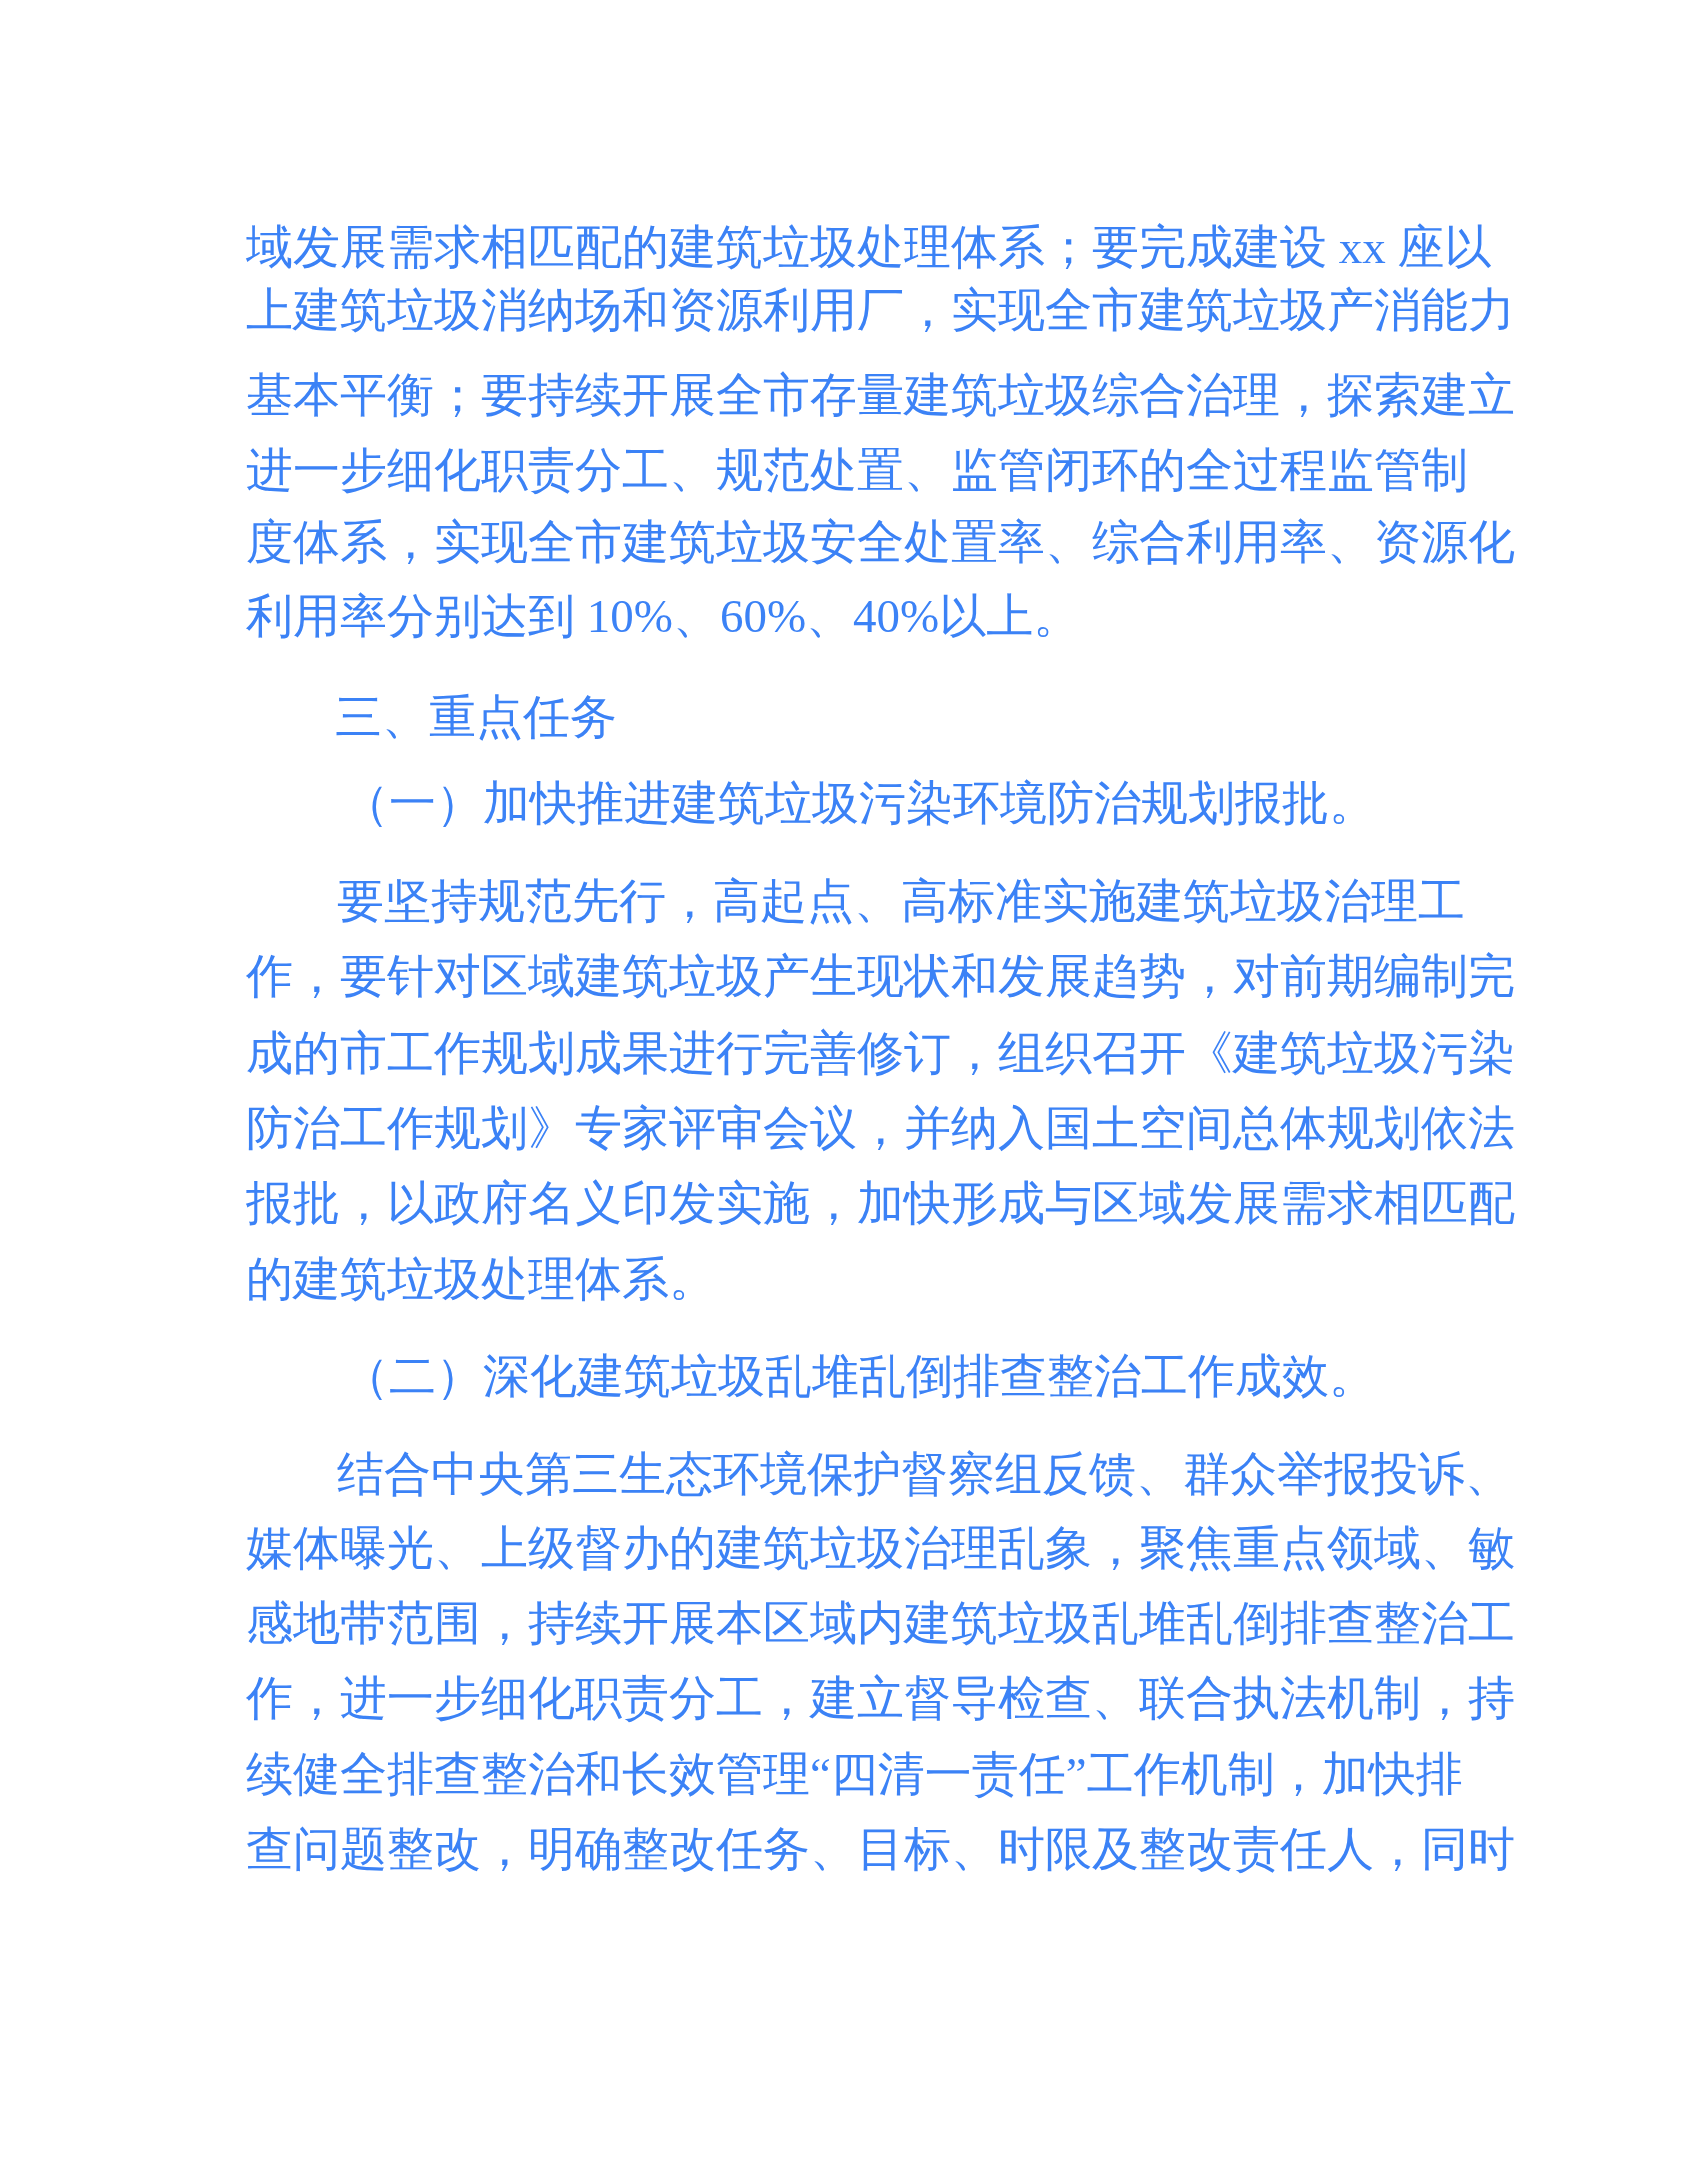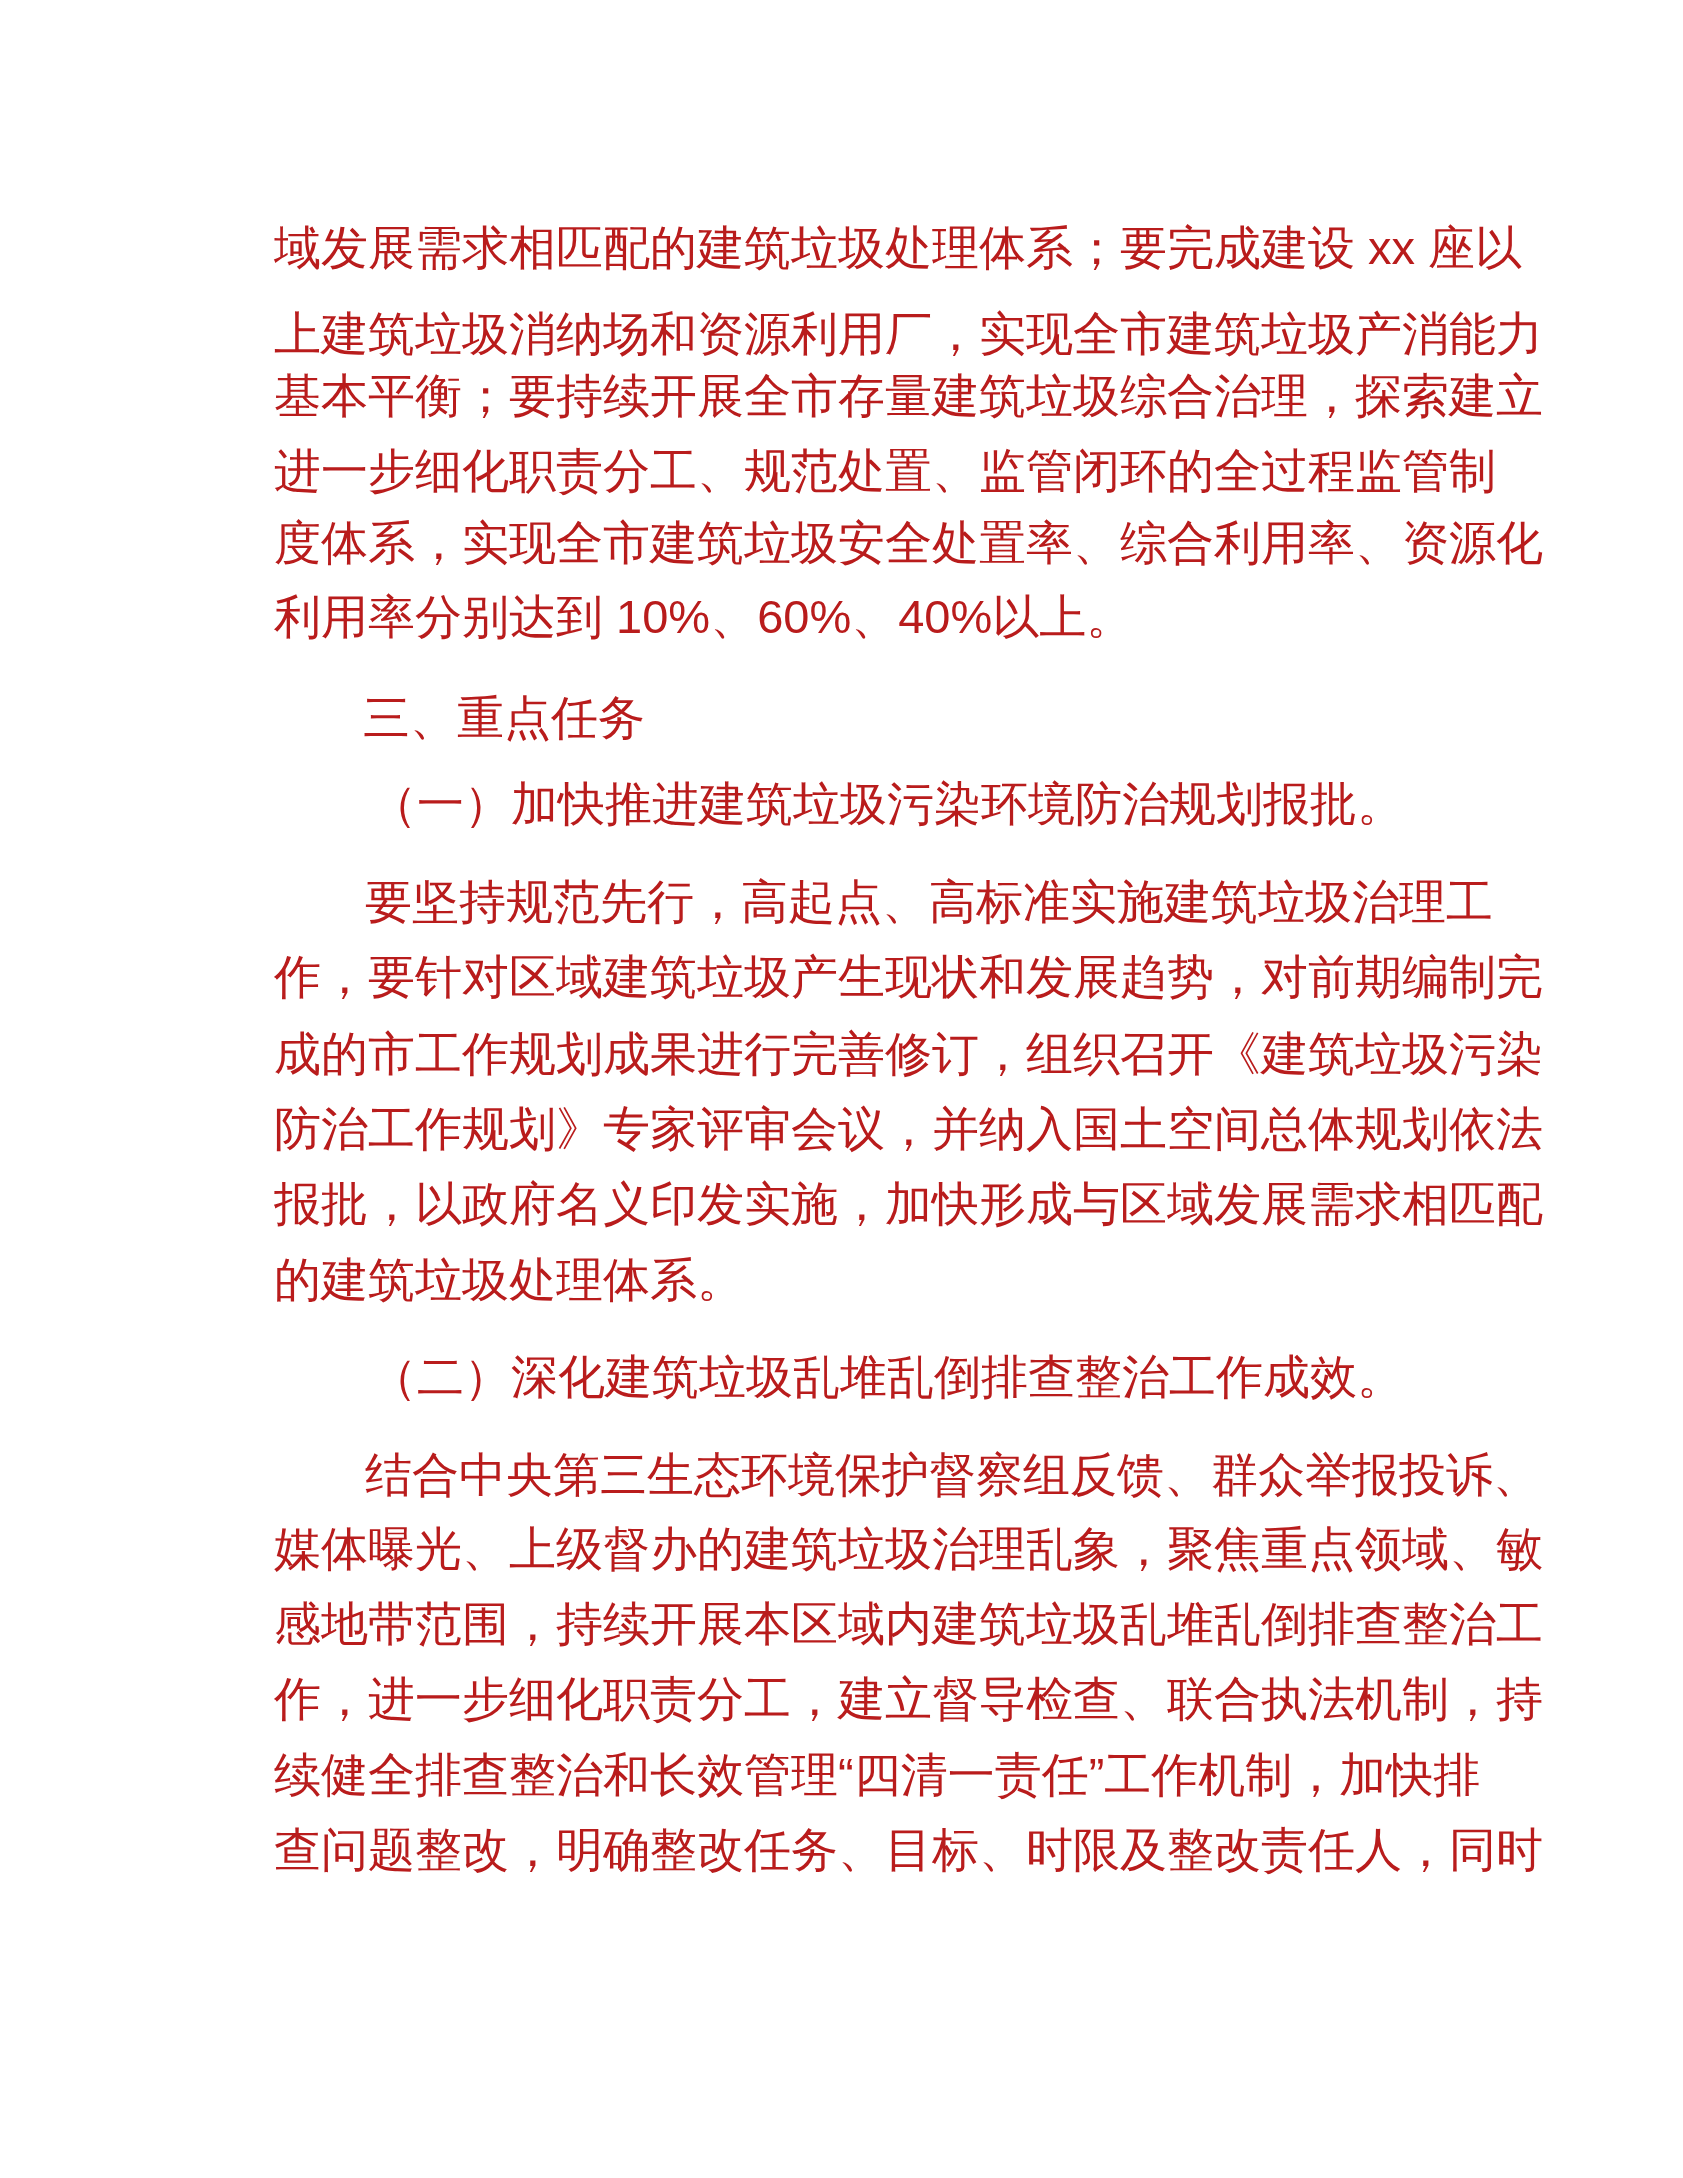--- a/index.html
+++ b/index.html
@@ -4,40 +4,39 @@
 <style>
   html, body { margin: 0; padding: 0; background: #ffffff; }
   body { width: 1683px; height: 2178px; position: relative; overflow: hidden; }
   .page { position: absolute; left: 0; top: 0; width: 1683px; height: 2178px; background: #fff; }
   .line {
     position: absolute;
     left: 246px;
     width: 1192px;
     height: 59px;
     line-height: 59px;
-    font-family: Liberation Sans, sans-serif;
+    font-family: Liberation Serif, serif;
     font-size: 47px;
-    color: #b91c1c;
+    color: #3b82f6;
     white-space: nowrap;
     text-align: justify;
     text-align-last: justify;
-    margin-left: 28px;
   }
   .line.last { text-align-last: left; }
   .line.indent { left: 337px; width: 1101px; }
   .line.heading { left: 335px; text-align-last: left; }
   .line.sub { left: 342px; text-align-last: left; }
 </style>
 </head>
 <body>
 
 <div class="page">
 
   <div class="line" style="top:218px">域发展需求相匹配的建筑垃圾处理体系；要完成建设 xx 座以</div>
-  <div class="line" style="top:304px">上建筑垃圾消纳场和资源利用厂，实现全市建筑垃圾产消能力</div>
+  <div class="line" style="top:281px">上建筑垃圾消纳场和资源利用厂，实现全市建筑垃圾产消能力</div>
   <div class="line" style="top:366px">基本平衡；要持续开展全市存量建筑垃圾综合治理，探索建立</div>
   <div class="line" style="top:441px">进一步细化职责分工、规范处置、监管闭环的全过程监管制</div>
   <div class="line" style="top:513px">度体系，实现全市建筑垃圾安全处置率、综合利用率、资源化</div>
   <div class="line last" style="top:587px">利用率分别达到 10%、60%、40%以上。</div>
 
   <div class="line heading" style="top:688px">三、重点任务</div>
 
   <div class="line sub" style="top:774px">（一）加快推进建筑垃圾污染环境防治规划报批。</div>
   <div class="line indent" style="top:872px">要坚持规范先行，高起点、高标准实施建筑垃圾治理工</div>
   <div class="line" style="top:947px">作，要针对区域建筑垃圾产生现状和发展趋势，对前期编制完</div>

